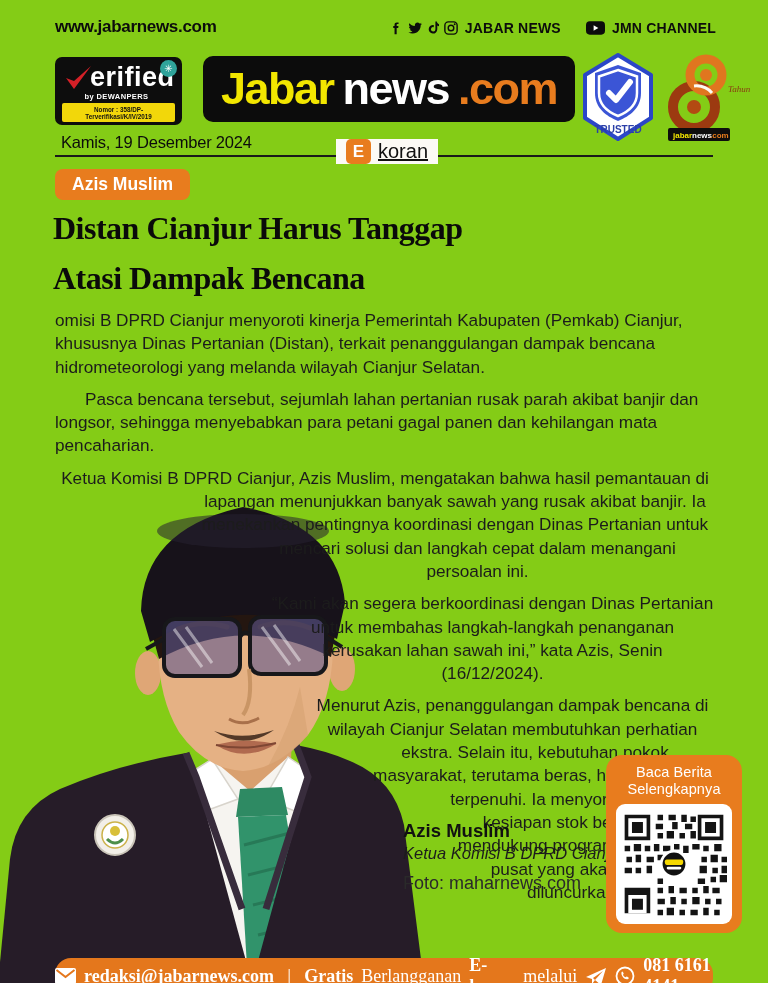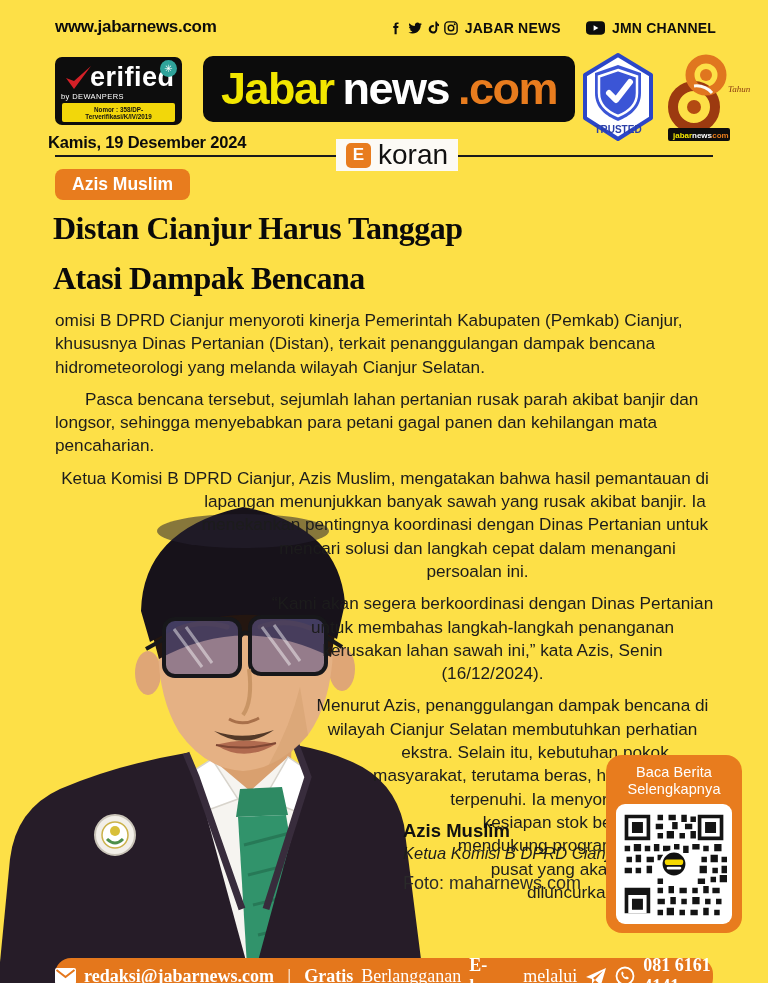--- a/index.html
+++ b/index.html
@@ -1,54 +1,54 @@
 <!DOCTYPE html>
 <html><head>
 <meta charset="utf-8">
 <style>
   html,body{margin:0;padding:0;background:#e8e8e8;}
-  .page{position:relative;width:768px;height:983px;background:#fde047;overflow:hidden;
+  .page{position:relative;width:768px;height:983px;background:#84cc16;overflow:hidden;
         font-family:"Liberation Sans",sans-serif;color:#1b1b1b;margin:0 auto;}
   .abs{position:absolute;}
 
   
   .topbar-url{left:55px;top:17px;font-size:17px;font-weight:bold;letter-spacing:-0.3px;color:#0c0c0c;}
   .topbar-right{right:52px;top:20px;display:flex;align-items:center;gap:5px;}
   .topbar-right svg{display:block;}
   .soc-label{font-size:14px;font-weight:bold;color:#0c0c0c;letter-spacing:.2px;margin-left:2px;}
   .yt-group{margin-left:20px;display:flex;align-items:center;gap:5px;}
 
   
   .verified{left:55px;top:57px;width:127px;height:68px;background:#0d0d0d;border-radius:7px;padding:5px 6px 0;box-sizing:border-box;}
   .v-row{display:flex;align-items:flex-start;margin-left:2px;}
   .v-check{margin-top:2px;}
   .v-word{color:#fff;font-weight:bold;font-size:27px;letter-spacing:.5px;line-height:30px;margin-left:-3px;}
-  .v-by{display:block;text-align:left;color:#fff;font-size:7.5px;font-weight:normal;margin:-6px 4px 2px 0;letter-spacing:.4px;}
+  .v-by{display:block;text-align:center;color:#fff;font-size:7.5px;font-weight:bold;margin:-6px 4px 2px 0;letter-spacing:.4px;}
   .v-num{background:#f2d70a;border-radius:2px;font-size:6.3px;font-weight:bold;color:#111;text-align:center;padding:2.5px 0;margin:0 1px;}
   .v-seal{position:absolute;top:3px;right:5px;width:17px;height:17px;border-radius:50%;background:#2fa39a;color:#fff;
           display:flex;align-items:center;justify-content:center;font-size:10px;}
   .v-seal::before{content:"✳";}
 
   
   .main-logo{left:203px;top:56px;width:372px;height:66px;background:#0c0c0c;border-radius:10px;
              display:flex;align-items:center;justify-content:center;gap:9px;
              font-weight:bold;font-size:45px;letter-spacing:-1.5px;}
   .l1{color:#f2e600;}.l2{color:#fff;}.l3{color:#e87c1e;}
 
   
   .trusted-svg{left:582px;top:52px;}
   .anniv-svg{left:650px;top:50px;}
 
   
-  .date{left:48px;top:133px;font-size:16.5px;font-weight:700;color:#0c0c0c;letter-spacing:-0.2px;}
+  .date{left:61px;top:133px;font-size:16.5px;font-weight:400;color:#0c0c0c;letter-spacing:-0.2px;}
   .rule{left:55px;top:155px;width:658px;height:2px;background:#1a1a1a;}
   .ekoran{left:336px;top:139px;background:#fcfaf5;padding:0 10px;display:flex;align-items:center;gap:7px;z-index:2;}
   .e-box{width:25px;height:25px;background:#e87c1e;border-radius:5px;color:#fff;font-weight:bold;font-size:17px;
          display:flex;align-items:center;justify-content:center;}
-  .ekoran-label{font-size:28px;color:#111;}
+  .ekoran-label{font-size:20px;color:#111;text-decoration:underline;}
 
   
   .tag-badge{left:55px;top:169px;background:#e87c1e;border-radius:8px;color:#fff;font-weight:bold;
              font-size:17.5px;padding:5px 17px;}
   .headline{left:53px;top:203px;width:680px;font-family:"Liberation Serif",serif;font-weight:bold;
             font-size:32px;line-height:50px;letter-spacing:-0.5px;color:#0a0a0a;white-space:pre-line;}
 
   .article-body{left:55px;top:309px;width:660px;font-size:17.2px;line-height:23.3px;color:#1c1c1c;z-index:2;}
   .article-body p{margin:0 0 9px;}
   .p-indent{text-indent:30px;}

